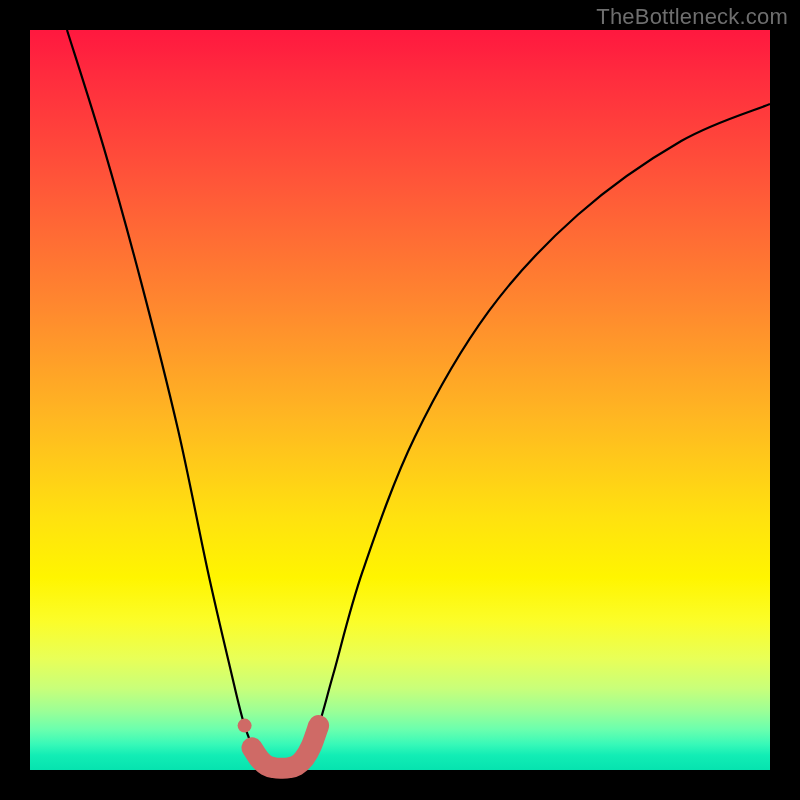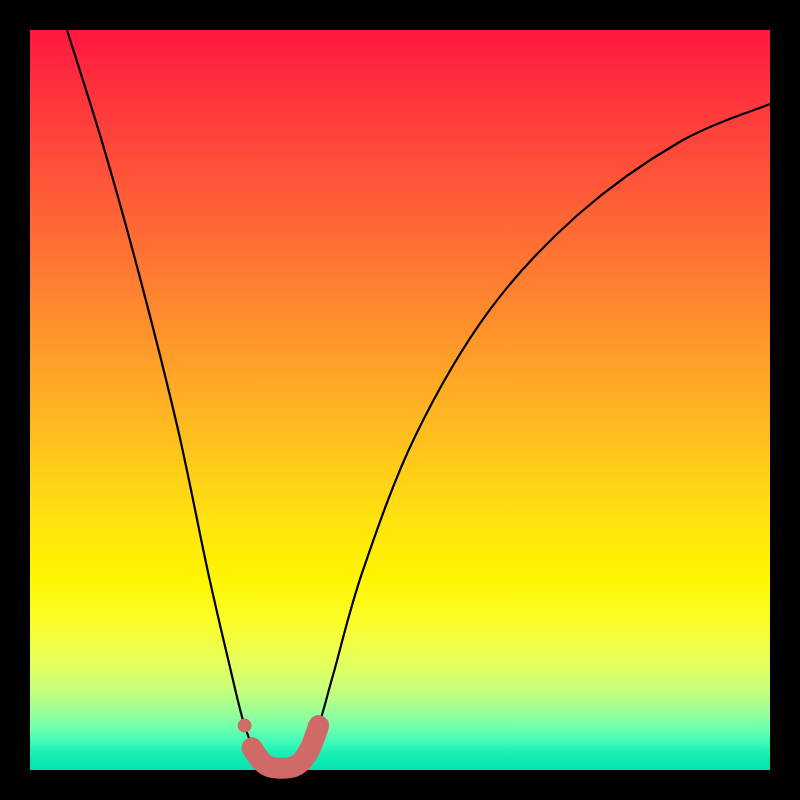--- a/index.html
+++ b/index.html
@@ -60,20 +60,21 @@
     width: 740px;
     height: 740px;
     overflow: visible;
   }
 </style>
 </head>
 <body>
 
 <div class="frame">
 
+  <div class="watermark">TheBottleneck.com</div>
 
   <div class="plot-area">
     <svg class="curve" viewBox="0 0 740 740">
       <g id="curve-group">
           <path d="M 37 0 C 43.166666666666664 19.73333333333333, 61.666666666666664 76.46666666666664, 74 118.39999999999998 C 86.33333333333333 160.33333333333331, 98.66666666666667 204.7333333333333, 111 251.59999999999997 C 123.33333333333333 298.46666666666664, 136.9 351.49999999999994, 148 399.59999999999997 C 159.1 447.7, 168.96666666666667 500.73333333333335, 177.6 540.2 C 186.23333333333332 579.6666666666667, 193.63333333333335 610.5, 199.8 636.4 C 205.96666666666667 662.3, 209.66666666666666 680.1833333333334, 214.6 695.6 C 219.53333333333333 711.0166666666667, 224.46666666666667 721.87, 229.4 728.9 C 234.33333333333334 735.93, 239.26666666666668 736.3, 244.20000000000002 737.78 C 249.13333333333335 739.26, 254.06666666666666 739.26, 259 737.78 C 263.93333333333334 736.3, 268.8666666666667 735.93, 273.8 728.9 C 278.73333333333335 721.87, 283.6666666666667 709.7833333333333, 288.6 695.6 C 293.53333333333336 681.4166666666667, 296 669.6999999999999, 303.4 643.8 C 310.79999999999995 617.9, 319.43333333333334 579.6666666666667, 333 540.2 C 346.56666666666666 500.7333333333334, 363.83333333333337 450.1666666666667, 384.8 407 C 405.76666666666665 363.8333333333333, 431.6666666666667 318.2, 458.8 281.2 C 485.93333333333334 244.2, 515.5333333333333 213.36666666666667, 547.6 185 C 579.6666666666667 156.63333333333333, 619.1333333333334 129.5, 651.2 111 C 683.2666666666667 92.5, 725.2 80.16666666666667, 740 74" fill="none" stroke="#000000" stroke-width="2.2"></path>
         </g>
       <g id="marker-group">
           <circle cx="214.6" cy="695.6" r="7" fill="#cf6a66"></circle>
           <path d="M 222 717.8 C 223.23333333333335 719.65, 226.93333333333334 725.9399999999999, 229.4 728.9 C 231.86666666666667 731.86, 234.33333333333334 734.0799999999999, 236.8 735.56 C 239.26666666666668 737.04, 241.73333333333335 737.3483333333334, 244.20000000000002 737.78 C 246.66666666666669 738.2116666666666, 249.13333333333335 738.15, 251.60000000000002 738.15 C 254.0666666666667 738.15, 256.53333333333336 738.2116666666666, 259 737.78 C 261.46666666666664 737.3483333333334, 263.9333333333333 737.04, 266.4 735.56 C 268.8666666666667 734.0799999999999, 271.33333333333337 732.1066666666666, 273.8 728.9 C 276.26666666666665 725.6933333333334, 278.73333333333335 721.87, 281.2 716.32 C 283.66666666666663 710.7700000000001, 287.3666666666667 699.0533333333334, 288.6 695.6" fill="none" stroke="#cf6a66" stroke-width="21" stroke-linecap="round" stroke-linejoin="round"></path>
         </g>

